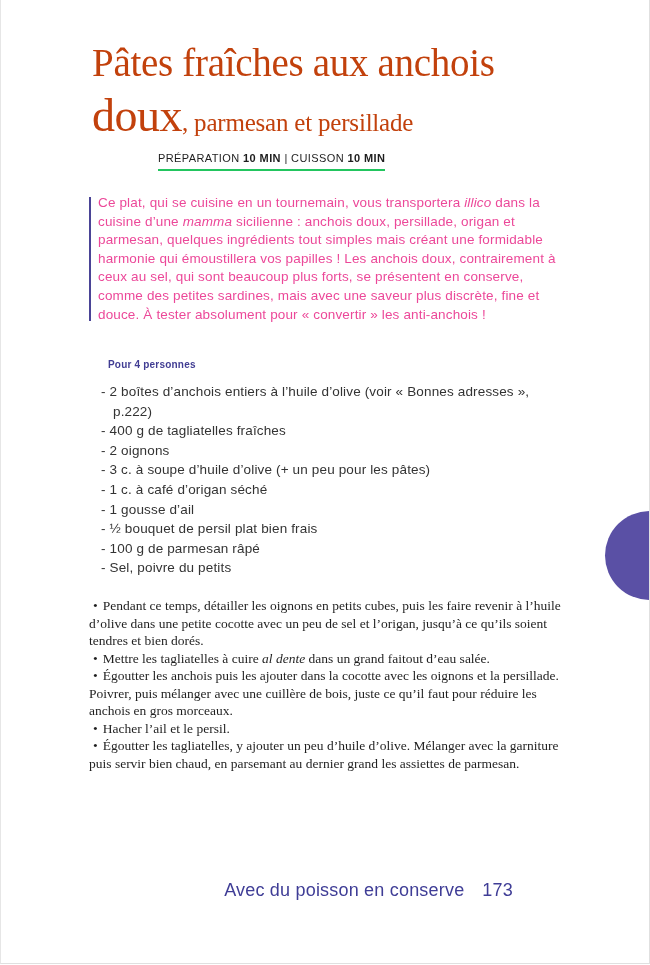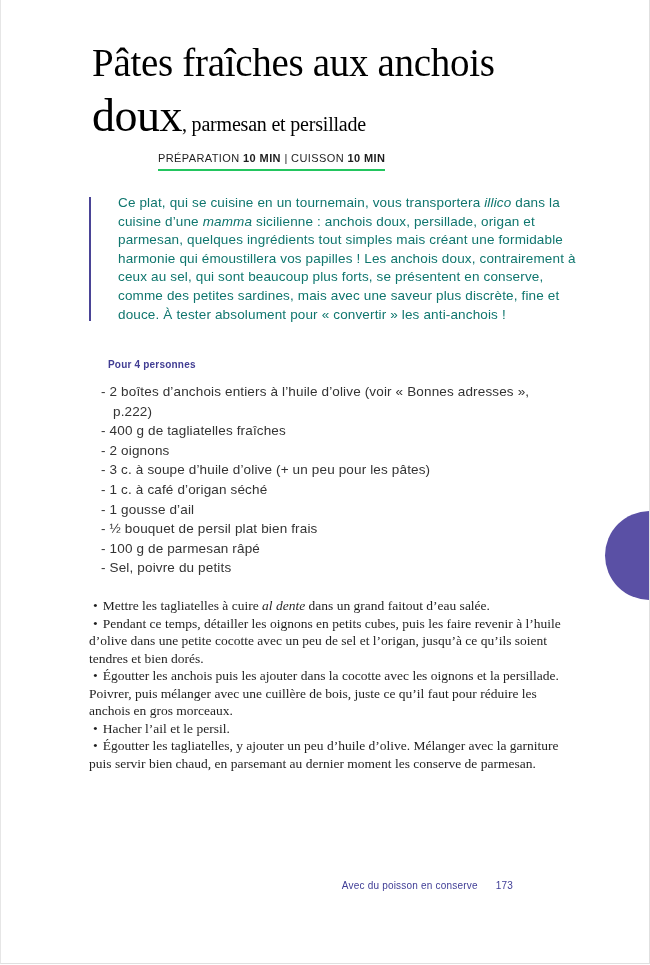--- a/index.html
+++ b/index.html
@@ -20,59 +20,59 @@
     overflow: hidden;
   }
 
   
   .title {
     position: absolute;
     left: 91px; top: 38px;
     margin: 0;
     font-family: "Liberation Serif", serif;
     font-weight: 400;
-    color: #000000;
+    color: #c2410c;
     line-height: 1;
   }
   .title .t-line1 {
     display: block;
     font-size: 39px;
     letter-spacing: -0.3px;
     line-height: 50px;
   }
   .title .t-line2 {
     display: block;
     margin-top: 5px;
     line-height: 46px;
   }
   .title .t-large { font-size: 46px; letter-spacing: -0.5px; }
-  .title .t-small { font-size: 20px; letter-spacing: -0.2px; }
+  .title .t-small { font-size: 25px; letter-spacing: -0.2px; }
 
   
   .prep {
     position: absolute;
     left: 157px; top: 152px;
     font-size: 11px;
     letter-spacing: 0.4px;
     color: #1d1d1d;
     border-bottom: 2px solid #22c55e;
     padding-bottom: 5px;
     white-space: nowrap;
   }
 
   
   .intro {
     position: absolute;
     left: 88px; top: 194px;
     width: 462px;
-    padding-left: 29px;
+    padding-left: 9px;
     font-size: 13.5px;
     line-height: 18.6px;
     letter-spacing: 0.15px;
-    color: #0f766e;
+    color: #ec4899;
   }
   .accent-bar {
     position: absolute;
     left: 0; top: 3px; bottom: 3px;
     width: 2px;
     background: #4a4496;
   }
 
   
   .servings {
@@ -115,21 +115,21 @@
     text-indent: 4px;
   }
   .steps .bullet { margin-right: 5px; }
 
   
   .footer {
     position: absolute;
     top: 880px; right: 136px;
     display: flex;
     gap: 18px;
-    font-size: 10px;
+    font-size: 18px;
     color: #3f3d96;
     letter-spacing: 0.2px;
   }
 
   
   .tab-circle {
     position: absolute;
     top: 511px; right: -45px;
     width: 89px; height: 89px;
     border-radius: 50%;
@@ -169,29 +169,29 @@
     <li><span class="dash">-</span> <span class="itext">1 gousse d’ail</span></li>
 
     <li><span class="dash">-</span> <span class="itext">½ bouquet de persil plat bien frais</span></li>
 
     <li><span class="dash">-</span> <span class="itext">100 g de parmesan râpé</span></li>
 
     <li><span class="dash">-</span> <span class="itext">Sel, poivre du petits</span></li>
   </ul>
 
   <div class="steps">
+    <p><span class="bullet">•</span><span class="stext"><span>Pendant ce temps, détailler les oignons en petits cubes, puis les faire revenir à l’huile d’olive dans une petite cocotte avec un peu de sel et l’origan, jusqu’à ce qu’ils soient tendres et bien dorés.</span></span></p>
+
     <p><span class="bullet">•</span><span class="stext"><span>Mettre les tagliatelles à cuire </span><span style="font-style: italic;">al dente</span><span> dans un grand faitout d’eau salée.</span></span></p>
-
-    <p><span class="bullet">•</span><span class="stext"><span>Pendant ce temps, détailler les oignons en petits cubes, puis les faire revenir à l’huile d’olive dans une petite cocotte avec un peu de sel et l’origan, jusqu’à ce qu’ils soient tendres et bien dorés.</span></span></p>
 
     <p><span class="bullet">•</span><span class="stext"><span>Égoutter les anchois puis les ajouter dans la cocotte avec les oignons et la persillade. Poivrer, puis mélanger avec une cuillère de bois, juste ce qu’il faut pour réduire les anchois en gros morceaux.</span></span></p>
 
     <p><span class="bullet">•</span><span class="stext"><span>Hacher l’ail et le persil.</span></span></p>
 
-    <p><span class="bullet">•</span><span class="stext"><span>Égoutter les tagliatelles, y ajouter un peu d’huile d’olive. Mélanger avec la garniture puis servir bien chaud, en parsemant au dernier moment les conserve de parmesan.</span></span></p>
+    <p><span class="bullet">•</span><span class="stext"><span>Égoutter les tagliatelles, y ajouter un peu d’huile d’olive. Mélanger avec la garniture puis servir bien chaud, en parsemant au dernier grand les assiettes de parmesan.</span></span></p>
   </div>
 
   <div class="footer">
     <span>Avec du poisson en conserve</span>
     <span>173</span>
   </div>
 
   <div class="tab-circle"></div>
 
 </div>

